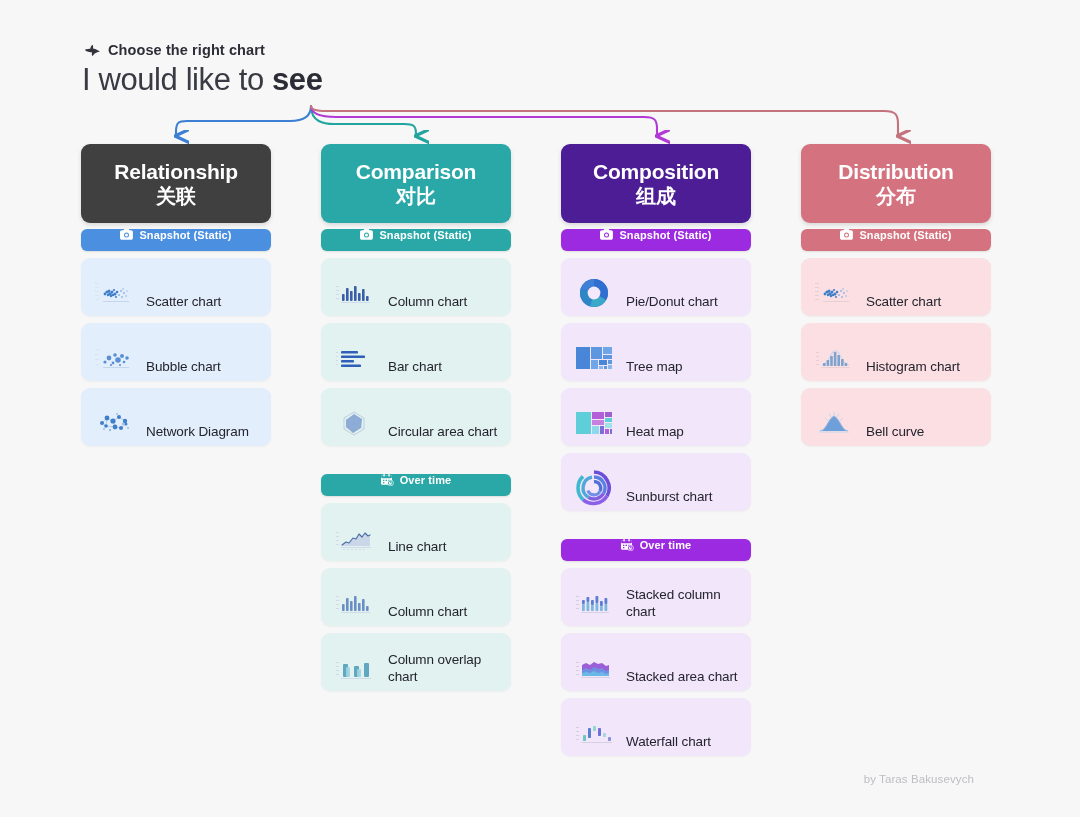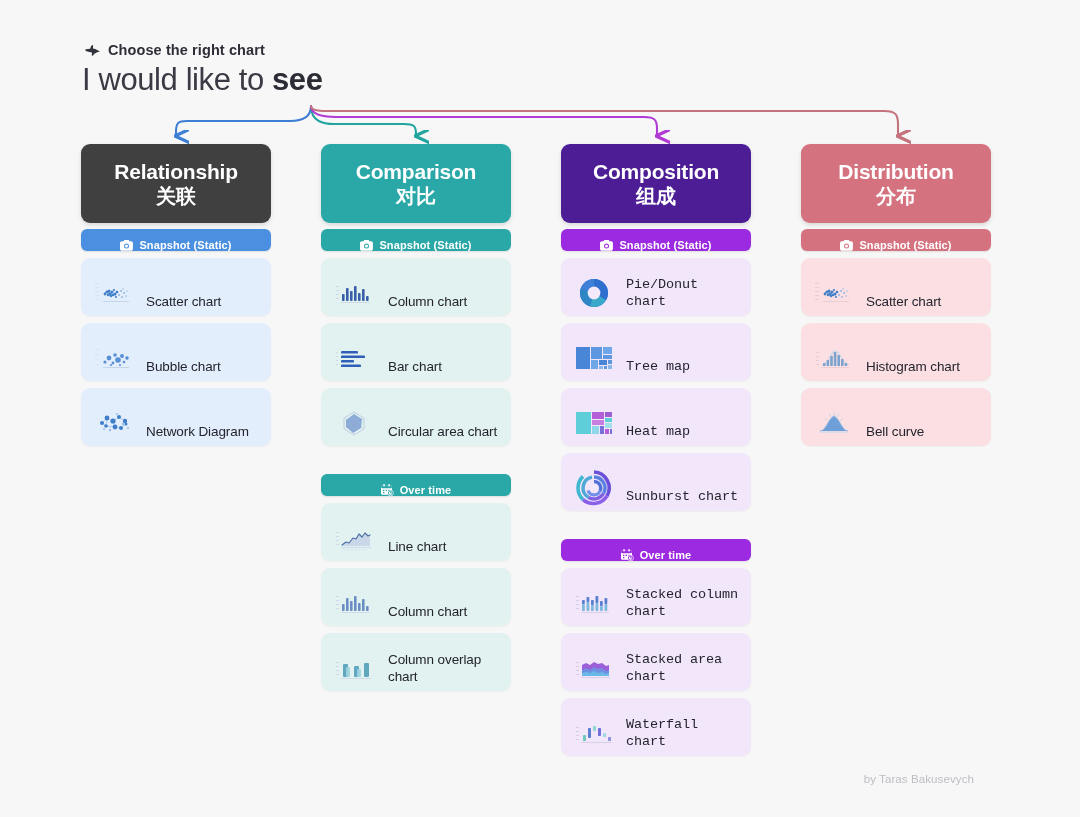--- a/index.html
+++ b/index.html
@@ -44,21 +44,21 @@
     box-shadow:0 2px 4px rgba(0,0,0,.13);
     position:relative;
   }
   .cat-en{font-size:21px;font-weight:bold;line-height:1.05;letter-spacing:-.2px;}
   .cat-zh{font-size:20px;font-weight:bold;line-height:1.2;margin-top:1px;}
 
   .badge{
     margin-top:6px;
     border-radius:6px;
     height:22px;
-    display:flex;align-items:flex-end;justify-content:center;gap:6px;
+    display:flex;align-items:flex-start;justify-content:center;gap:6px;
     color:#ffffff;font-size:11px;font-weight:bold;letter-spacing:.1px;
     box-shadow:0 1px 2px rgba(0,0,0,.10);
   }
   .badge svg{display:block;}
   .badge-gap{margin-top:28px;}
 
   .card{
     margin-top:7px;
     border-radius:9px;
     min-height:58px;
@@ -75,21 +75,21 @@
 
   
   .c1 .cat-header{background:#404040;}
   .c1 .badge{background:#4a8fe0;}
   .c1 .card{background:#e3eefc;}
   .c2 .cat-header{background:#2aa7a7;}
   .c2 .badge{background:#2aa7a7;}
   .c2 .card{background:#e2f2f0;gap:12px;}
   .c3 .cat-header{background:#4c1d95;}
   .c3 .badge{background:#9b2ae0;}
-  .c3 .card{background:#f2e6fa;font-family:Liberation Mono, monospace;}
+  .c3 .card{background:#f2e6fa;}
   .c4 .cat-header{background:#d4737f;}
   .c4 .badge{background:#d4737f;}
   .c4 .card{background:#fbdfe3;}
 
   .credit{
     position:absolute;right:34px;top:773px;
     font-size:11.5px;color:#bdbdc4;letter-spacing:.1px;padding-left:20px;
   }
 </style>
 </head>

